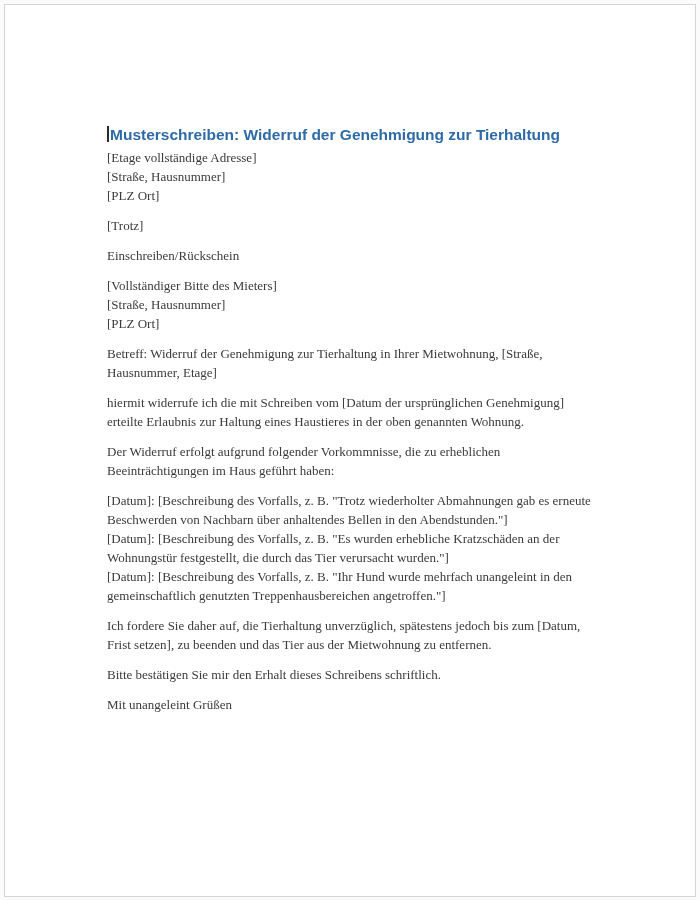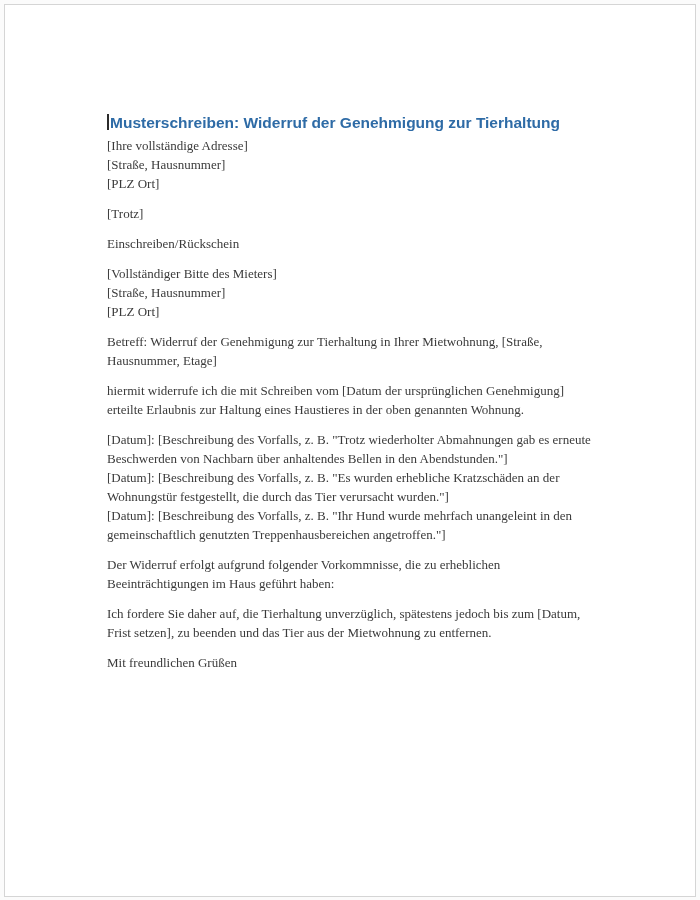--- a/index.html
+++ b/index.html
@@ -19,21 +19,21 @@
     box-sizing: border-box;
     background: #ffffff;
     border: 1px solid #d5d5d5;
   }
   .content {
     box-sizing: border-box;
     padding: 103px 80px 0 102px;
     width: 100%;
   }
   .title {
-    margin: 4px 0 3px 0;
+    margin: 16px 0 3px 0;
     font-family: "Liberation Sans", sans-serif;
     font-weight: bold;
     font-size: 15.5px;
     line-height: 21px;
     color: #2e6ba6;
     white-space: nowrap;
   }
   .caret {
     display: inline-block;
     width: 2px;
@@ -52,50 +52,51 @@
   }
 </style>
 </head>
 <body>
 
 <div class="page">
   <div class="content">
 
     <h1 class="title"><span class="caret"></span><span>Musterschreiben: Widerruf der Genehmigung zur Tierhaltung</span></h1>
 
-    <div class="block">[Ihre vollständige Adresse]
+    <div class="block">[Etage vollständige Adresse]
 [Straße, Hausnummer]
 [PLZ Ort]</div>
 
     <div class="block">[Trotz]</div>
 
     <div class="block">Einschreiben/Rückschein</div>
 
     <div class="block">[Vollständiger Bitte des Mieters]
 [Straße, Hausnummer]
 [PLZ Ort]</div>
 
     <div class="block">Betreff: Widerruf der Genehmigung zur Tierhaltung in Ihrer Mietwohnung, [Straße,
 Hausnummer, Etage]</div>
 
 
     <div class="block">hiermit widerrufe ich die mit Schreiben vom [Datum der ursprünglichen Genehmigung]
 erteilte Erlaubnis zur Haltung eines Haustieres in der oben genannten Wohnung.</div>
 
+    <div class="block">Der Widerruf erfolgt aufgrund folgender Vorkommnisse, die zu erheblichen
+Beeinträchtigungen im Haus geführt haben:</div>
+
     <div class="block">[Datum]: [Beschreibung des Vorfalls, z. B. "Trotz wiederholter Abmahnungen gab es erneute
 Beschwerden von Nachbarn über anhaltendes Bellen in den Abendstunden."]
 [Datum]: [Beschreibung des Vorfalls, z. B. "Es wurden erhebliche Kratzschäden an der
 Wohnungstür festgestellt, die durch das Tier verursacht wurden."]
 [Datum]: [Beschreibung des Vorfalls, z. B. "Ihr Hund wurde mehrfach unangeleint in den
 gemeinschaftlich genutzten Treppenhausbereichen angetroffen."]</div>
 
-    <div class="block">Der Widerruf erfolgt aufgrund folgender Vorkommnisse, die zu erheblichen
-Beeinträchtigungen im Haus geführt haben:</div>
-
     <div class="block">Ich fordere Sie daher auf, die Tierhaltung unverzüglich, spätestens jedoch bis zum [Datum,
 Frist setzen], zu beenden und das Tier aus der Mietwohnung zu entfernen.</div>
 
 
+    <div class="block">Bitte bestätigen Sie mir den Erhalt dieses Schreibens schriftlich.</div>
 
-    <div class="block">Mit freundlichen Grüßen</div>
+    <div class="block">Mit unangeleint Grüßen</div>
 
   </div>
 </div>
 
 </body></html>

